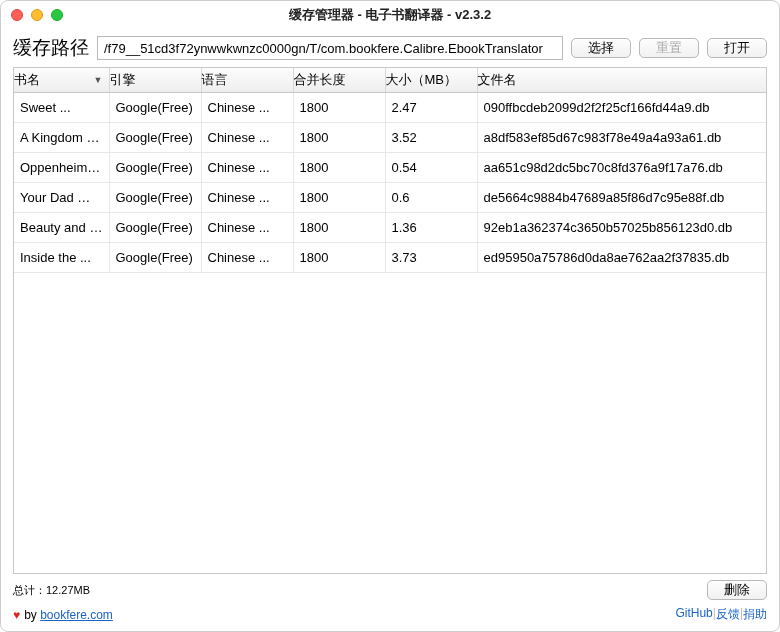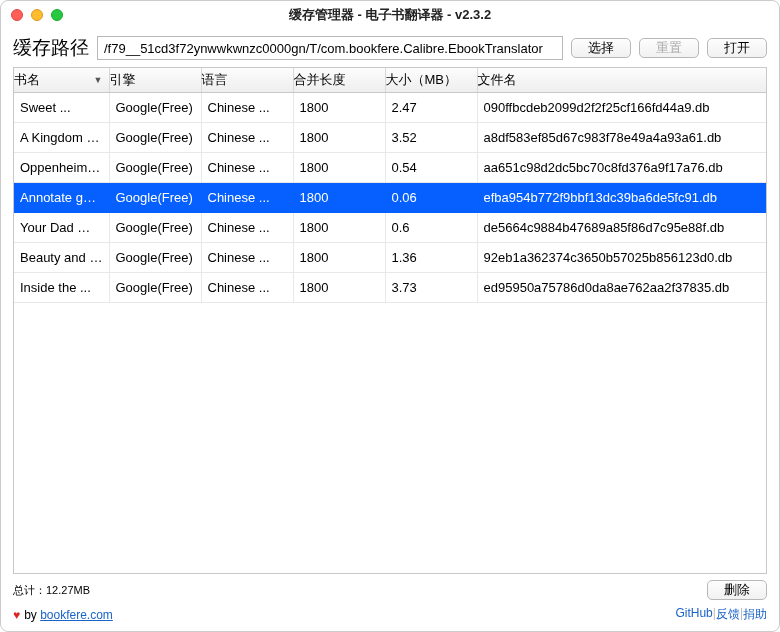--- a/index.html
+++ b/index.html
@@ -103,28 +103,20 @@
             <td>a8df583ef85d67c983f78e49a4a93a61.db</td>
           </tr>
           <tr>
             <td>Oppenheimer...</td>
             <td>Google(Free)</td>
             <td>Chinese ...</td>
             <td>1800</td>
             <td>0.54</td>
             <td>aa651c98d2dc5bc70c8fd376a9f17a76.db</td>
           </tr>
-          <tr class="selected">
-            <td>Annotate game</td>
-            <td>Google(Free)</td>
-            <td>Chinese ...</td>
-            <td>1800</td>
-            <td>0.06</td>
-            <td>efba954b772f9bbf13dc39ba6de5fc91.db</td>
-          </tr>
           <tr>
             <td>Your Dad Will...</td>
             <td>Google(Free)</td>
             <td>Chinese ...</td>
             <td>1800</td>
             <td>0.6</td>
             <td>de5664c9884b47689a85f86d7c95e88f.db</td>
           </tr>
           <tr>
             <td>Beauty and t...</td>

